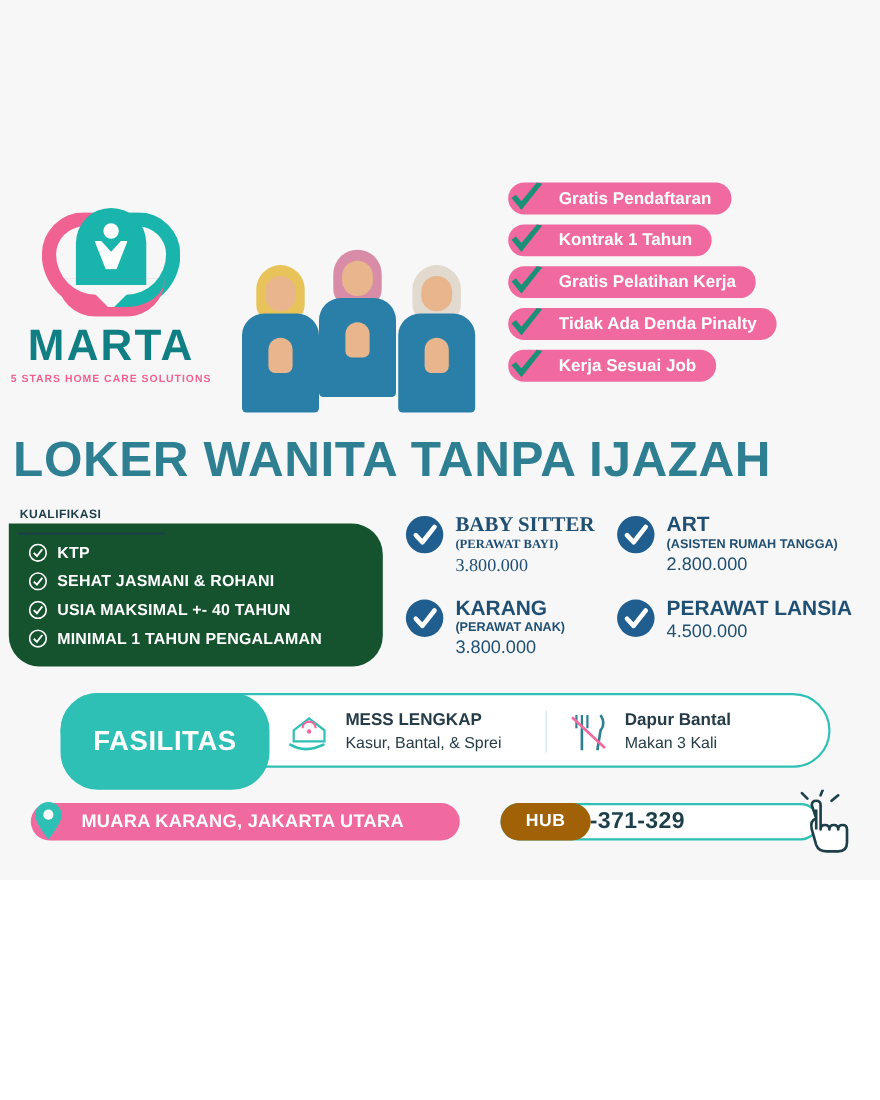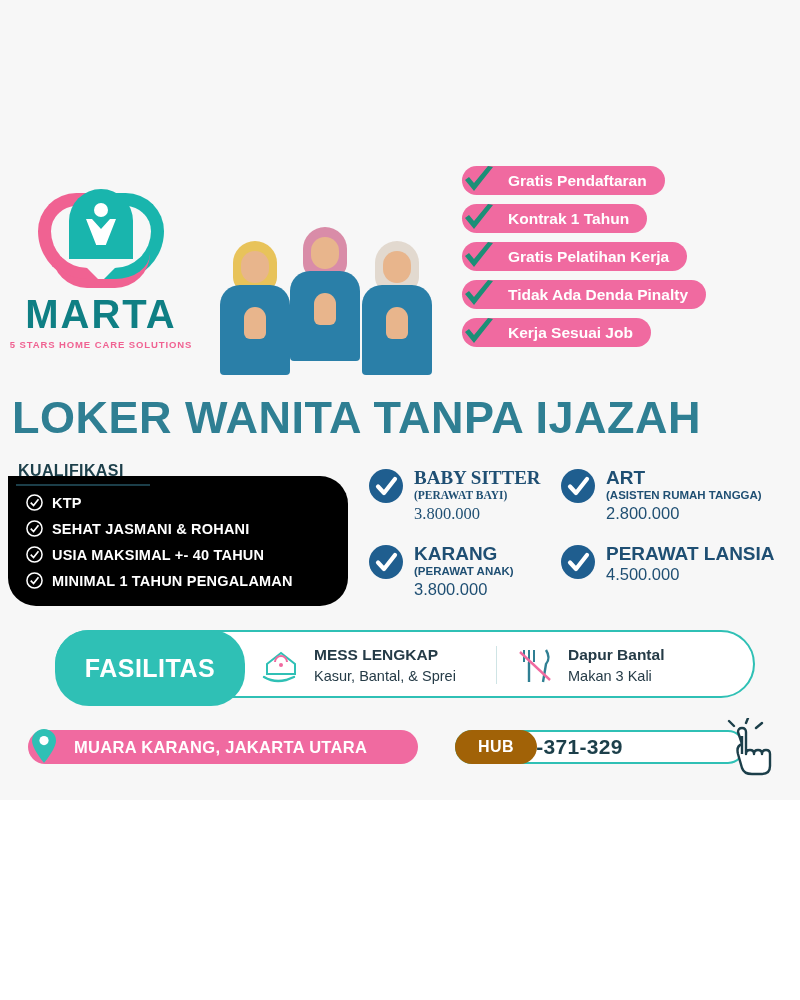--- a/index.html
+++ b/index.html
@@ -220,42 +220,42 @@
     font-size: 45px;
     font-weight: bold;
     letter-spacing: 0.5px;
   }
 
   
   .kual-title {
     position: absolute;
     left: 18px;
     top: 462px;
-    font-size: 16px;
+    font-size: 11px;
     font-weight: bold;
     color: #1c3f4a;
     letter-spacing: 0.4px;
     z-index: 3;
   }
   .kual-title-rule {
     position: absolute;
     left: 16px;
     top: 484px;
     width: 134px;
     height: 2px;
     background: #1c3f4a;
     z-index: 3;
   }
   .kual-box {
     position: absolute;
     left: 8px;
     top: 476px;
     width: 340px;
     height: 130px;
-    background: #000000;
+    background: #14532d;
     border-radius: 0 28px 28px 28px;
     padding: 18px 0 0 0;
     box-sizing: border-box;
   }
   .kual-item {
     display: flex;
     align-items: center;
     margin: 0 0 9px 18px;
     color: #ffffff;
     font-size: 14.5px;
@@ -319,21 +319,21 @@
     background: #ffffff;
     border: 2px solid #2fc0b5;
     border-radius: 34px;
     box-sizing: border-box;
   }
   .fas-label {
     position: absolute;
     left: 55px;
     top: 630px;
     width: 190px;
-    height: 76px;
+    height: 88px;
     background: #2fc0b5;
     border-radius: 34px;
     color: #ffffff;
     font-size: 25px;
     font-weight: bold;
     display: flex;
     align-items: center;
     justify-content: center;
     letter-spacing: 0.5px;
   }

